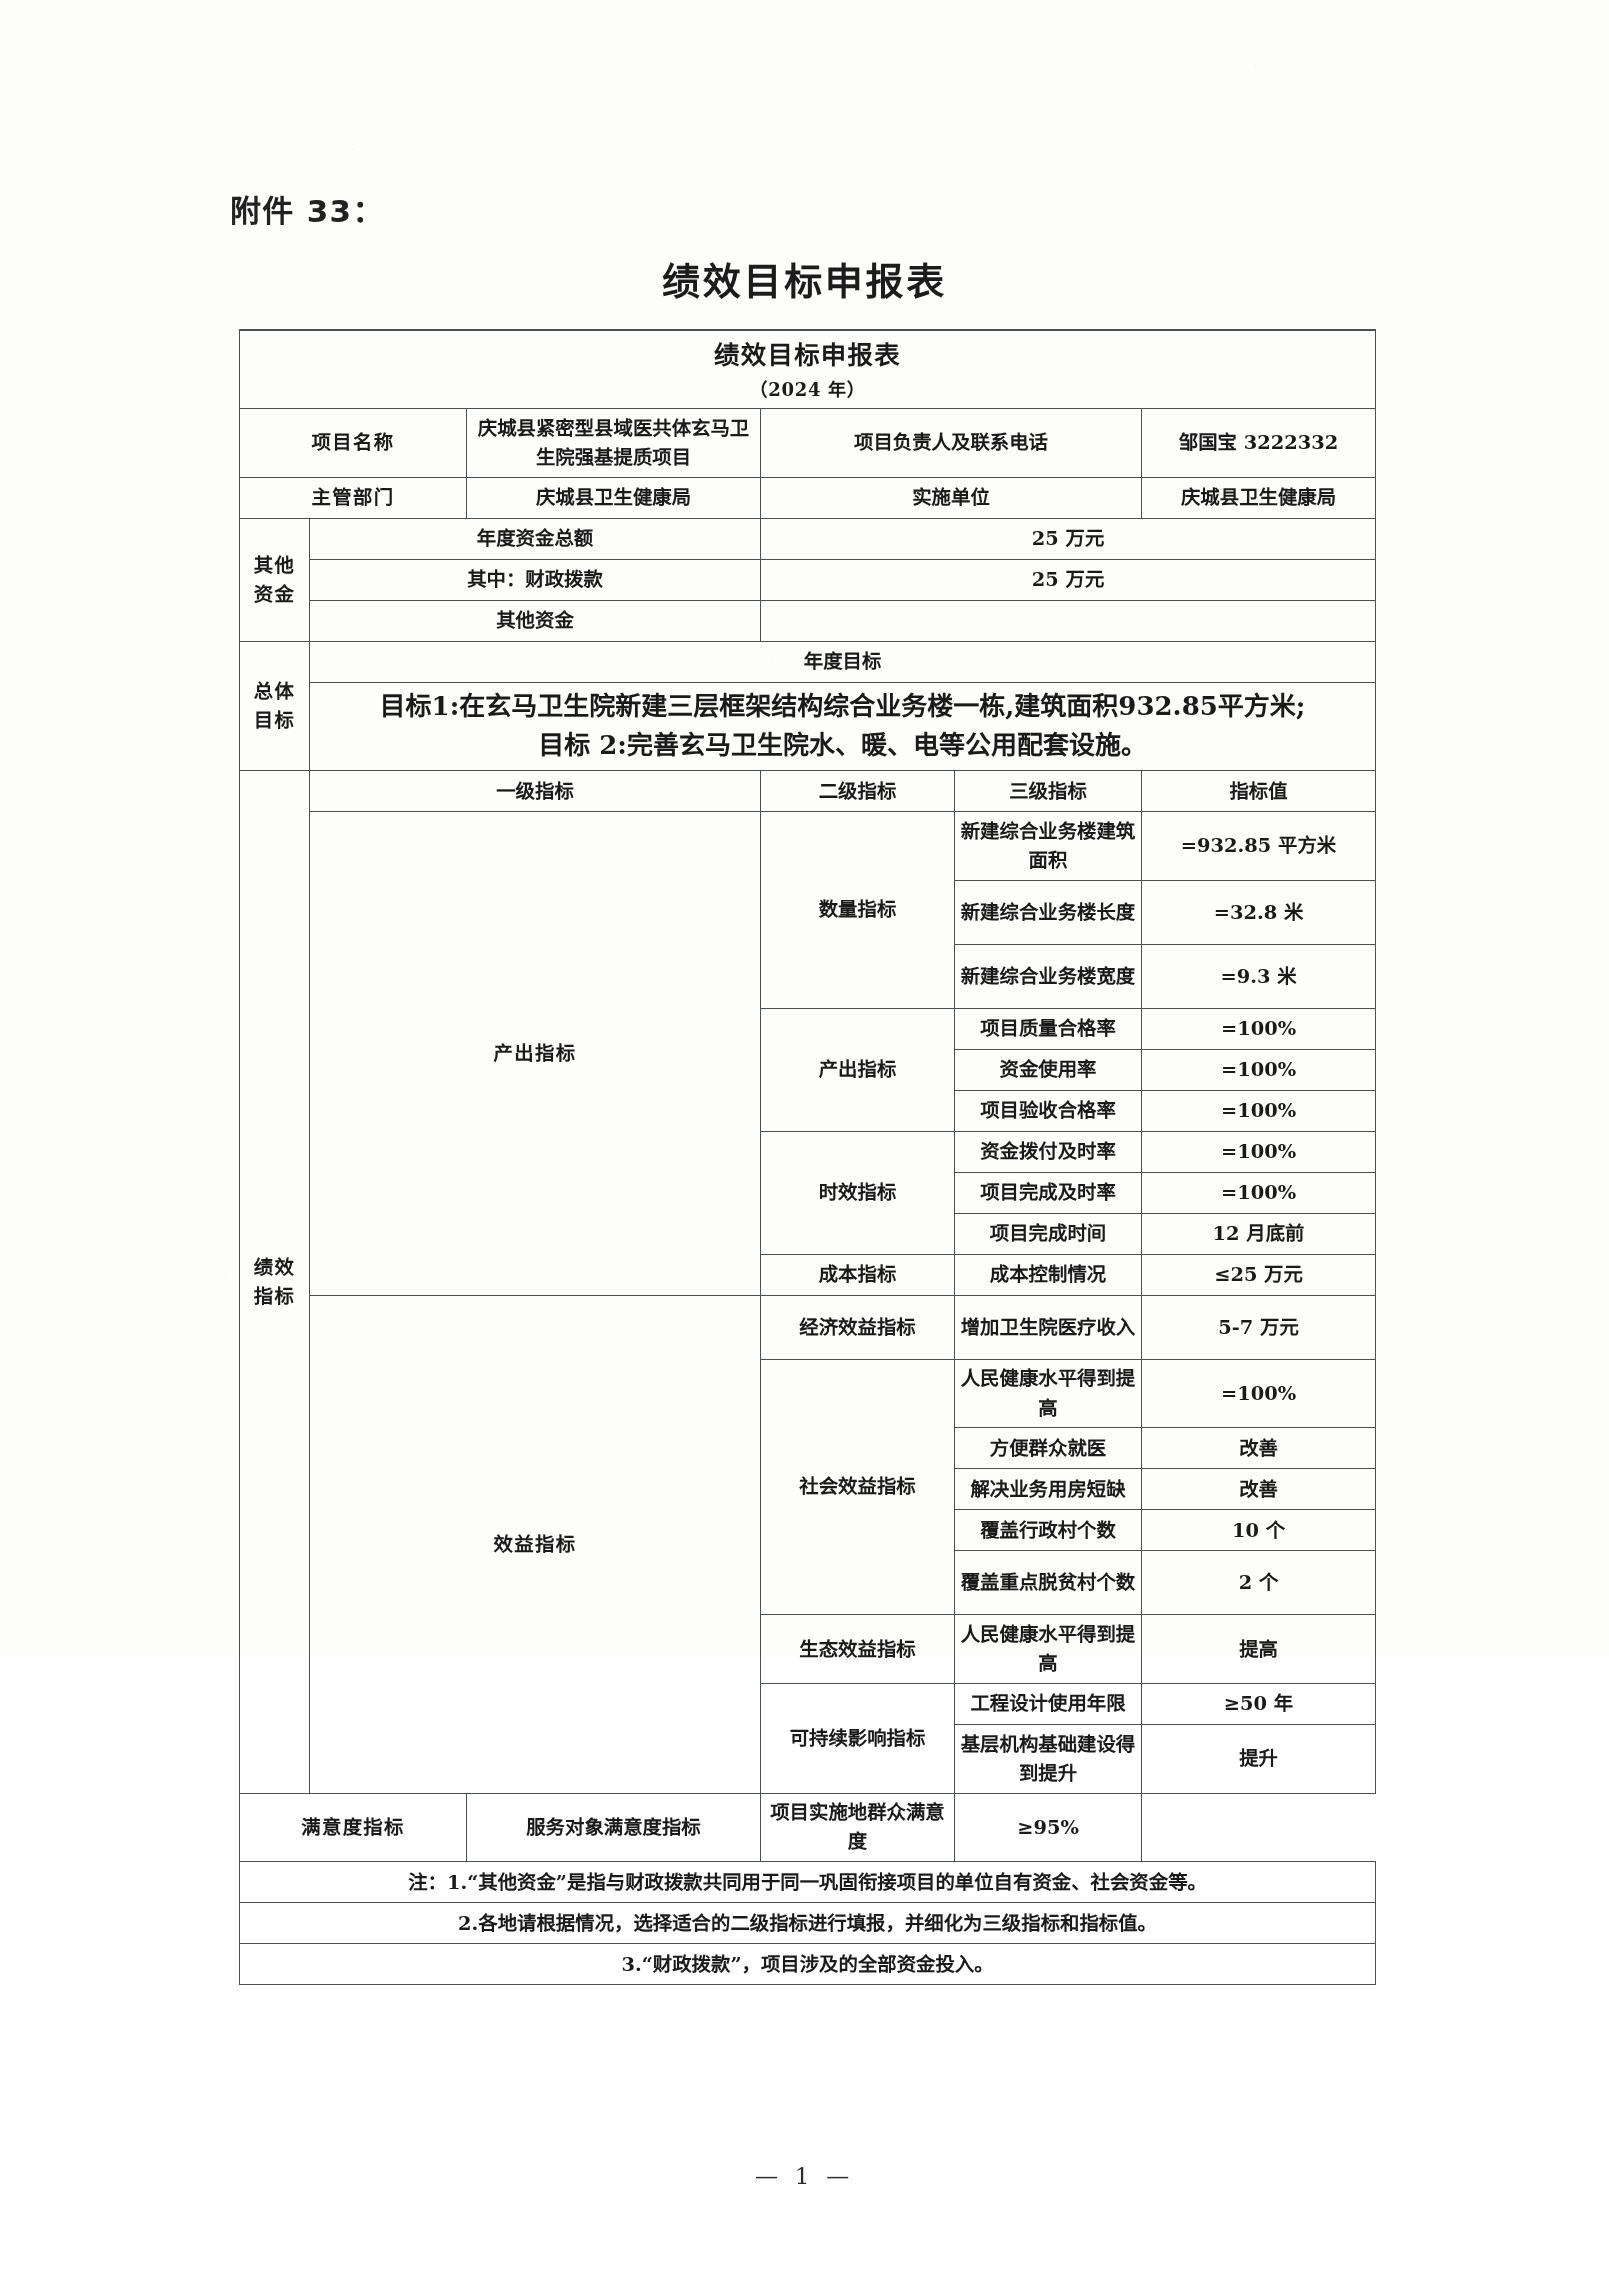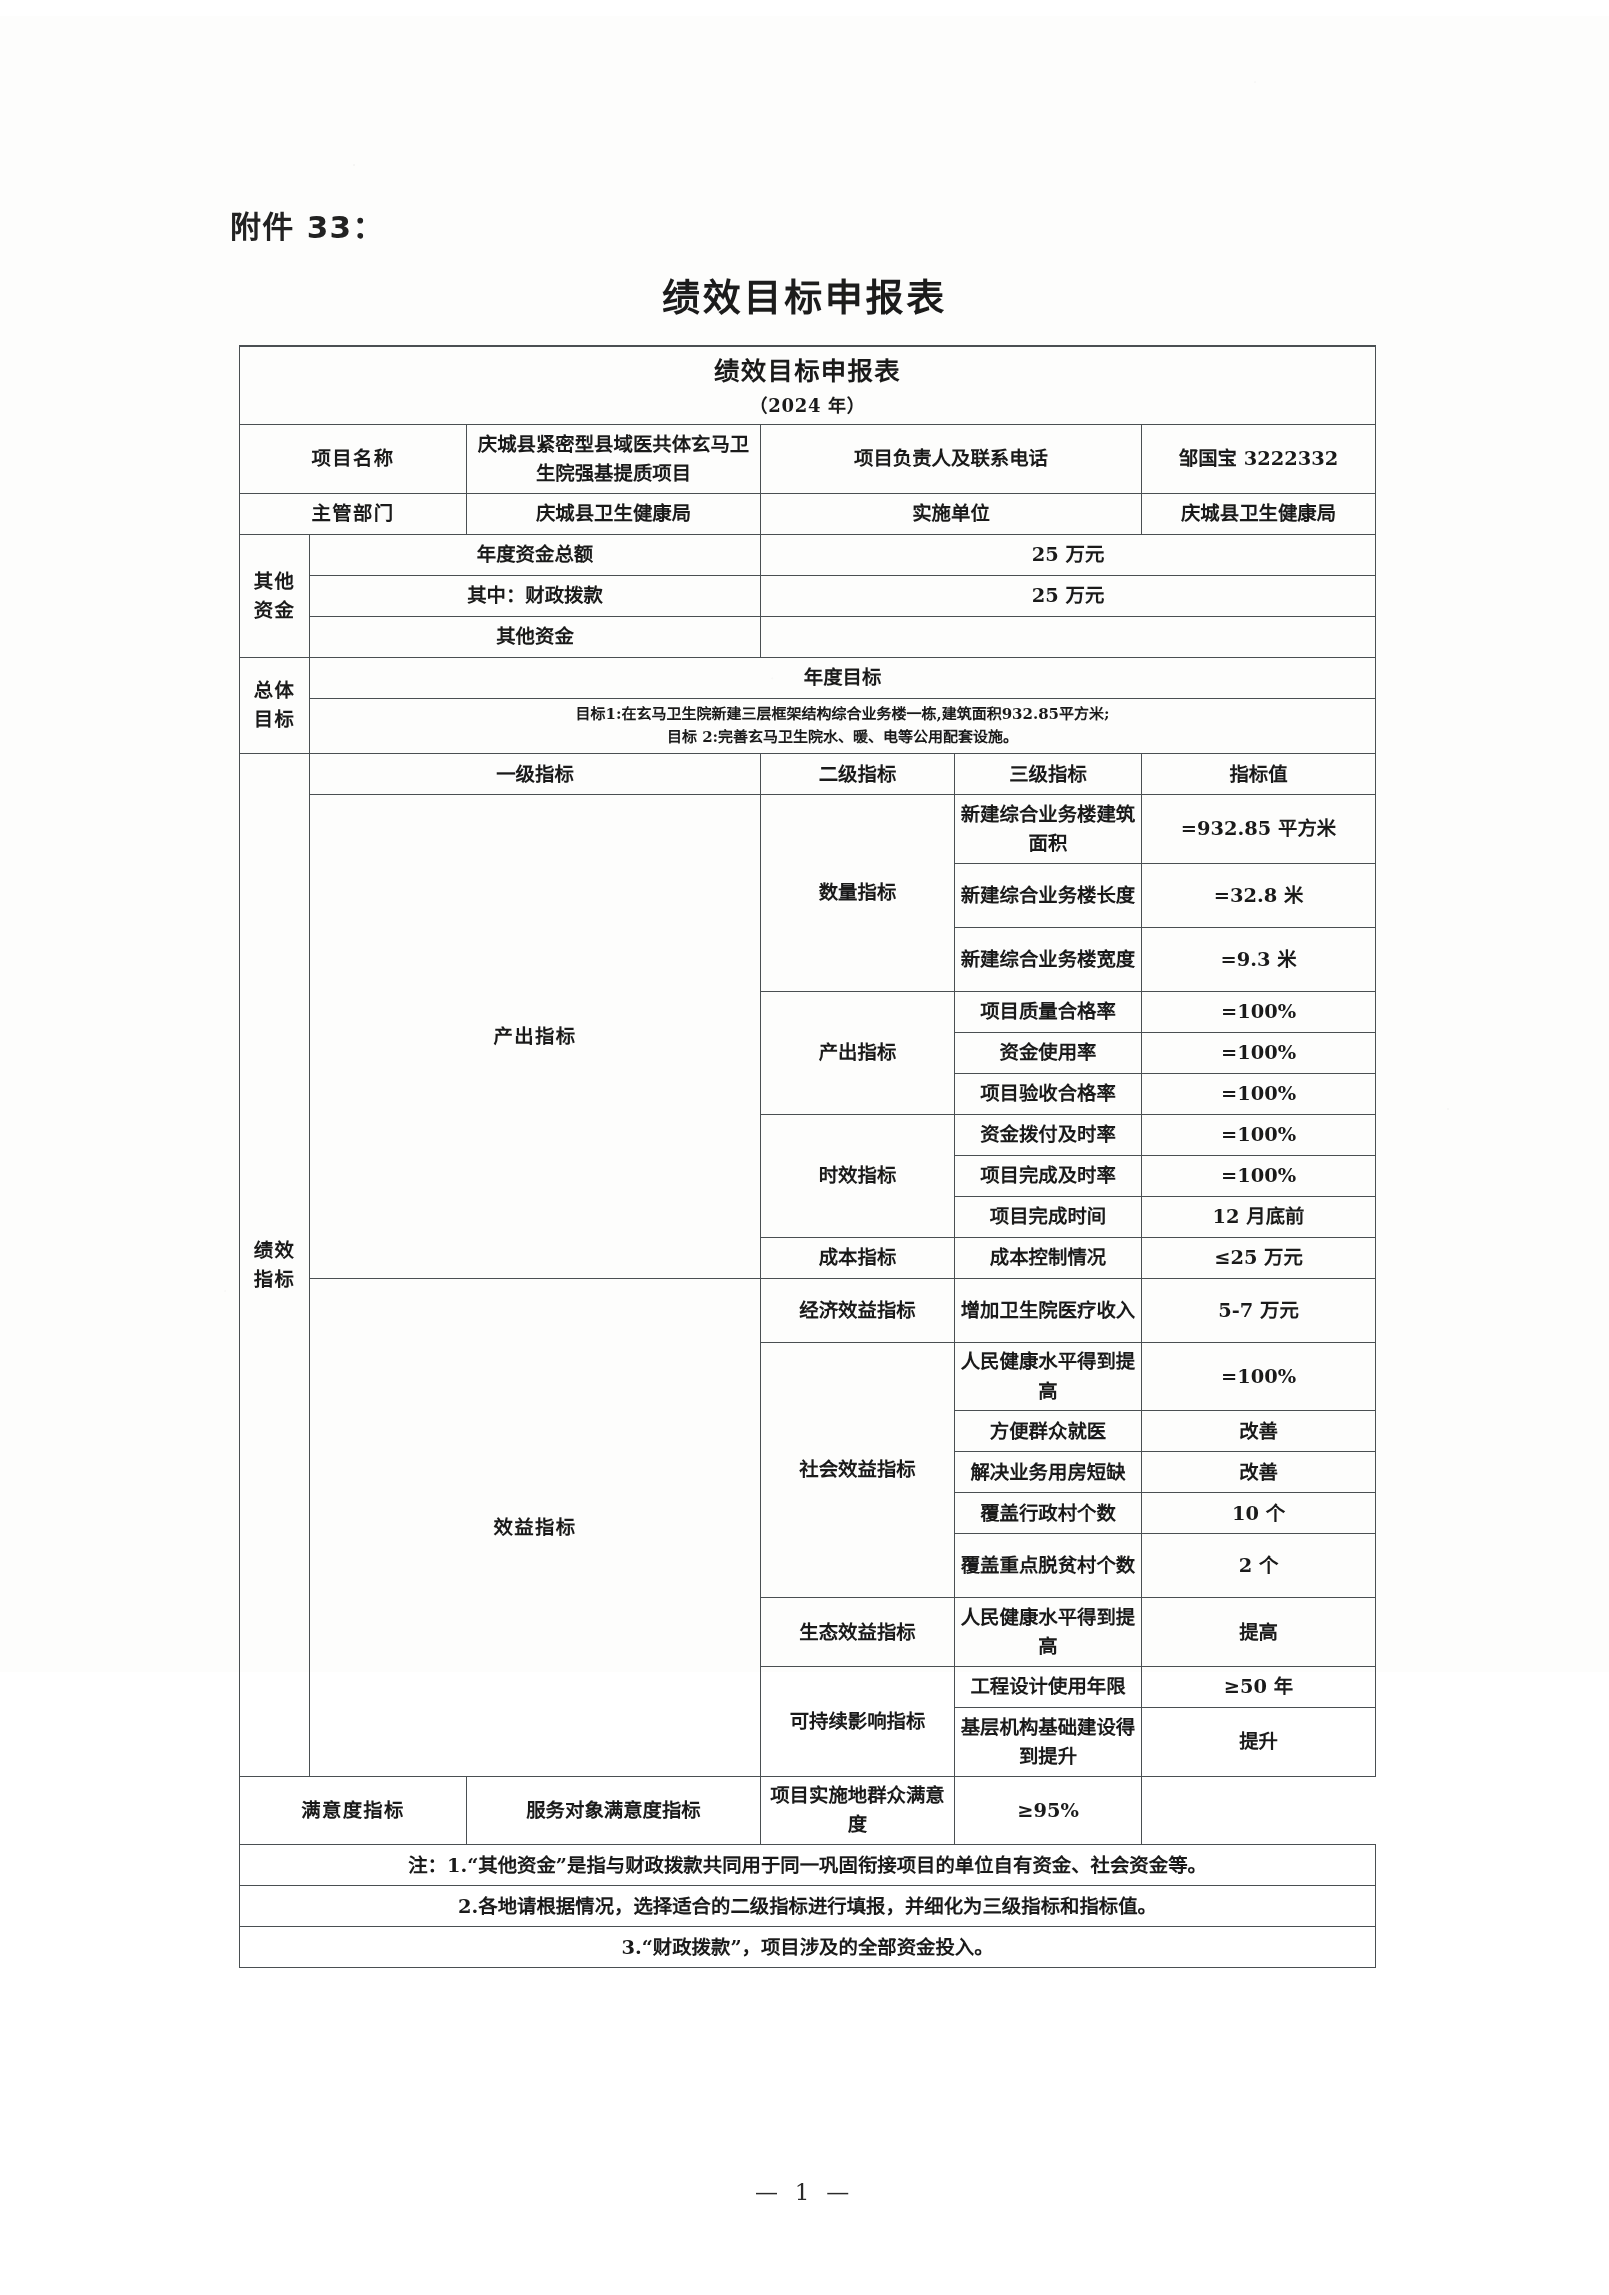--- a/index.html
+++ b/index.html
@@ -11,21 +11,21 @@
   body {
     width: 1609px;
     height: 2295px;
     position: relative;
     font-family: "DejaVu Serif", "Liberation Serif", serif;
     color: #1a1a1a;
     overflow: hidden;
   }
   .page {
     position: absolute;
-    left: 0; top: 16px;
+    left: 0; top: 0;
     width: 1609px;
     height: 1656px;
     background: #fdfdfc;
   }
   
   .scan-noise {
     position: absolute;
     inset: 0;
     pointer-events: none;
     background:
@@ -91,21 +91,21 @@
     padding: 10.7px 5.3px 13.4px 5.3px;
     letter-spacing: 1.3px;
   }
   .cap-year { font-size: 18px; display:block; margin-top: 2.7px; letter-spacing:0.7px;}
   .tall { height: 64px; }
   .row-h-2 { height: 41px; }
   .goal-cell {
     text-align: left;
     padding: 8px 9.4px 9.4px 9.4px;
     line-height: 1.62;
-    font-size: 15px;
+    font-size: 26px;
   }
   .note-cell {
     text-align: left;
     padding: 7.3px 6.7px 7.3px 10.7px;
     font-size: 19.4px;
     line-height: 1.5;
   }
   .note-indent { padding-left: 31px; }
   .vlabel { letter-spacing: 1.3px; }
 

